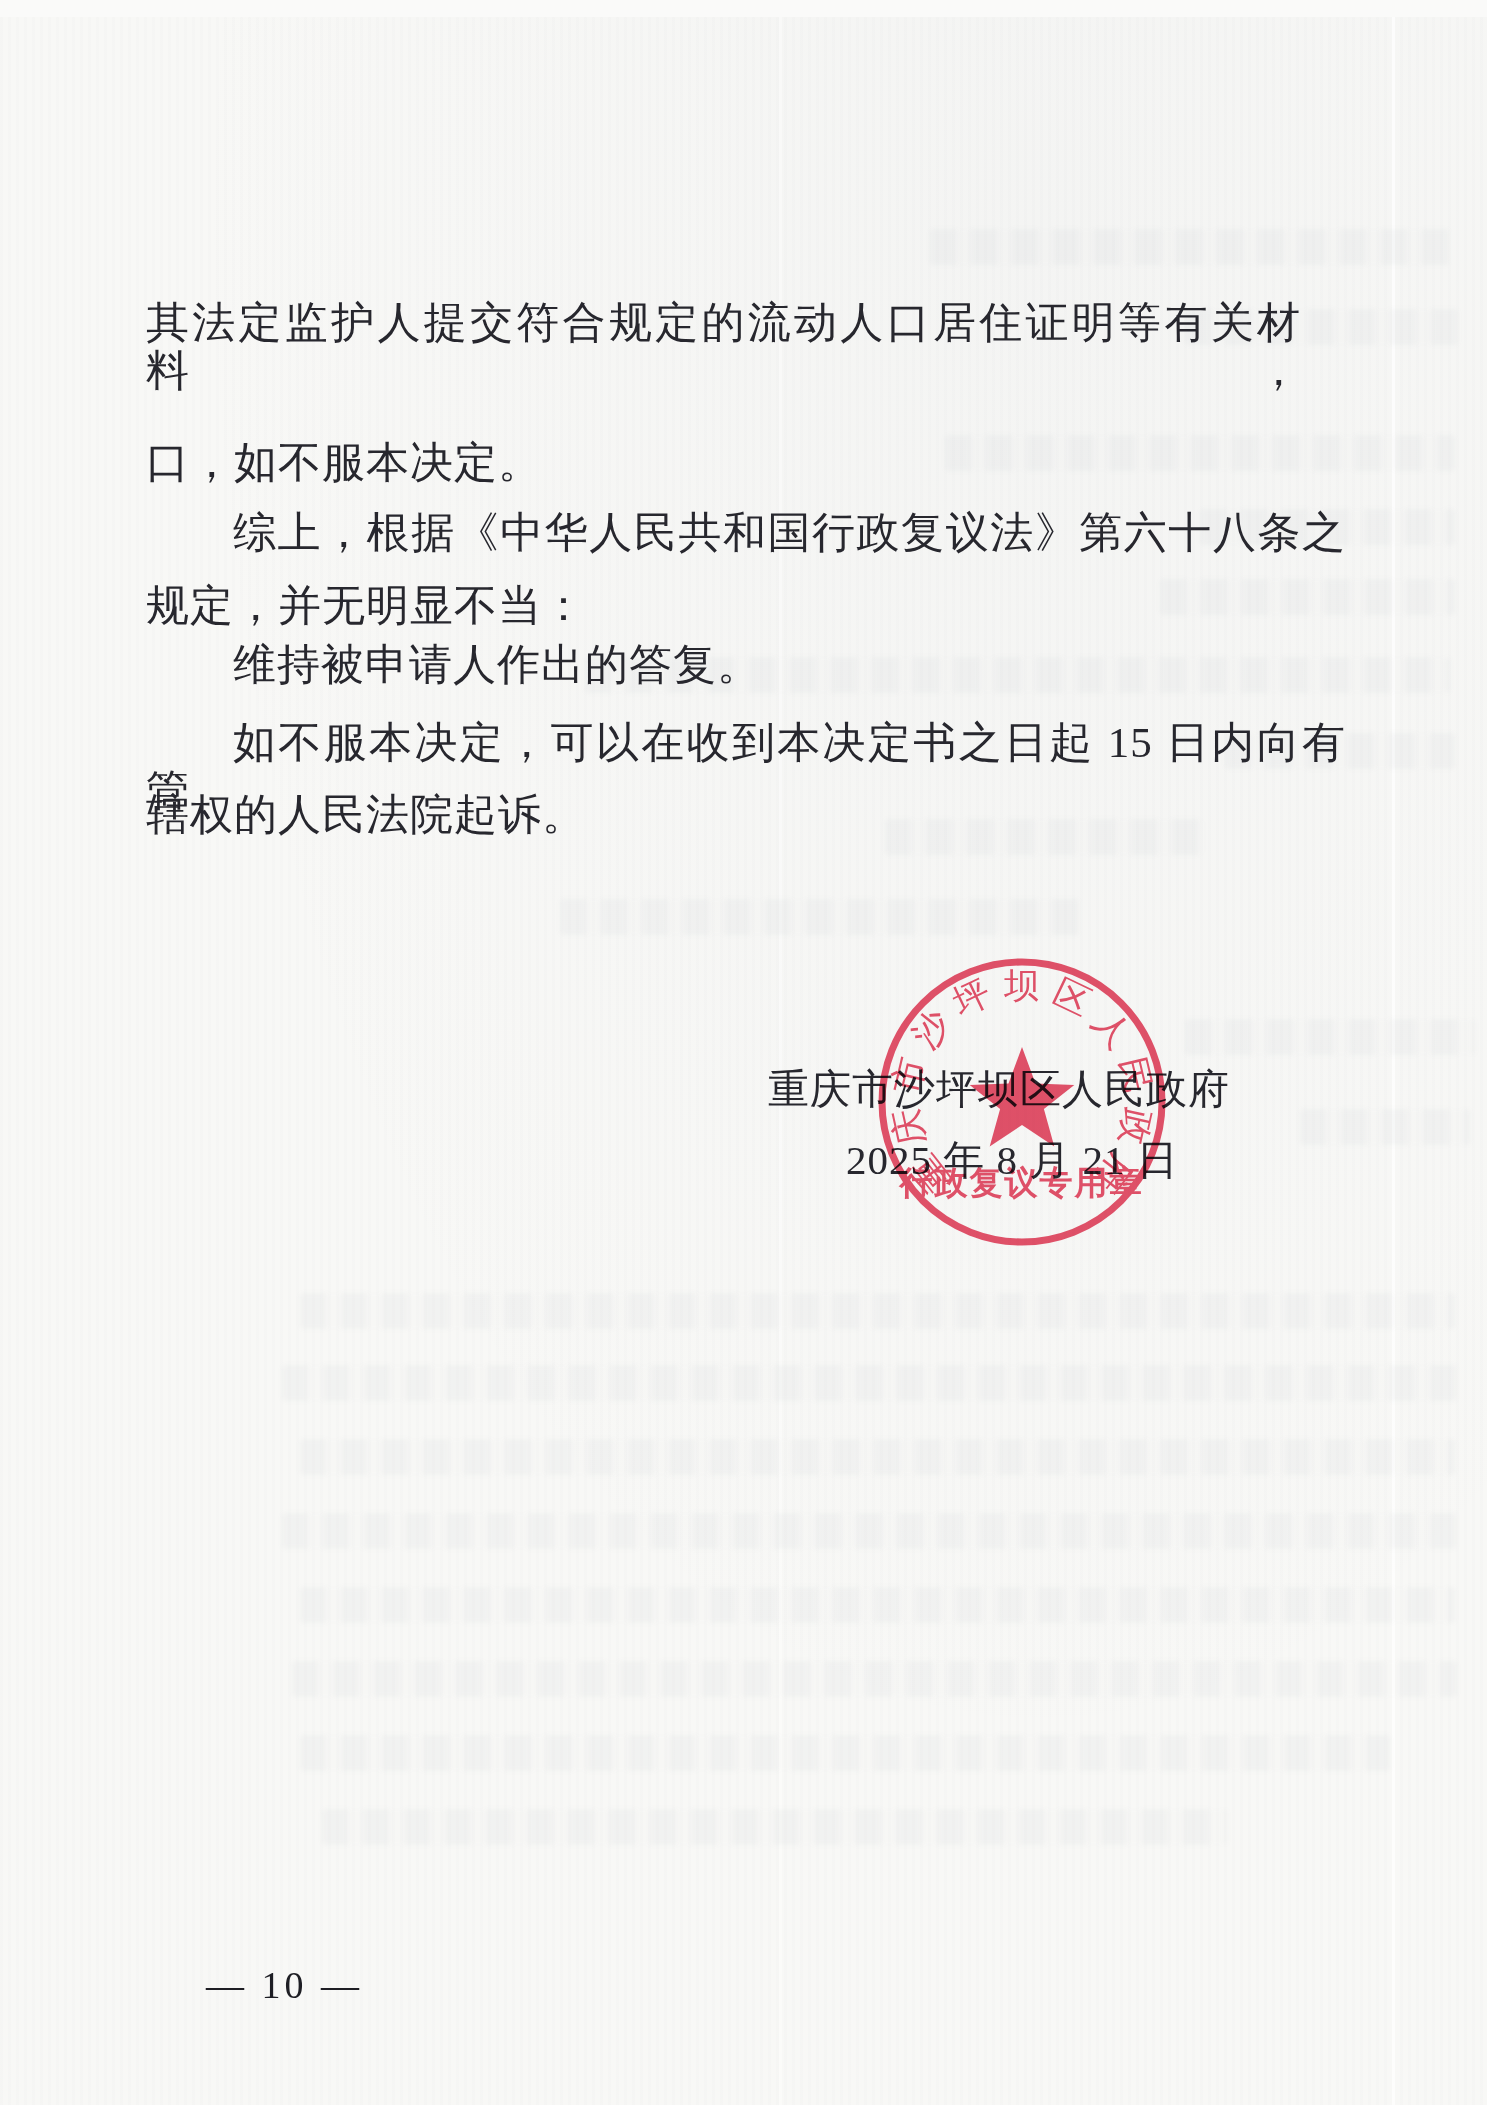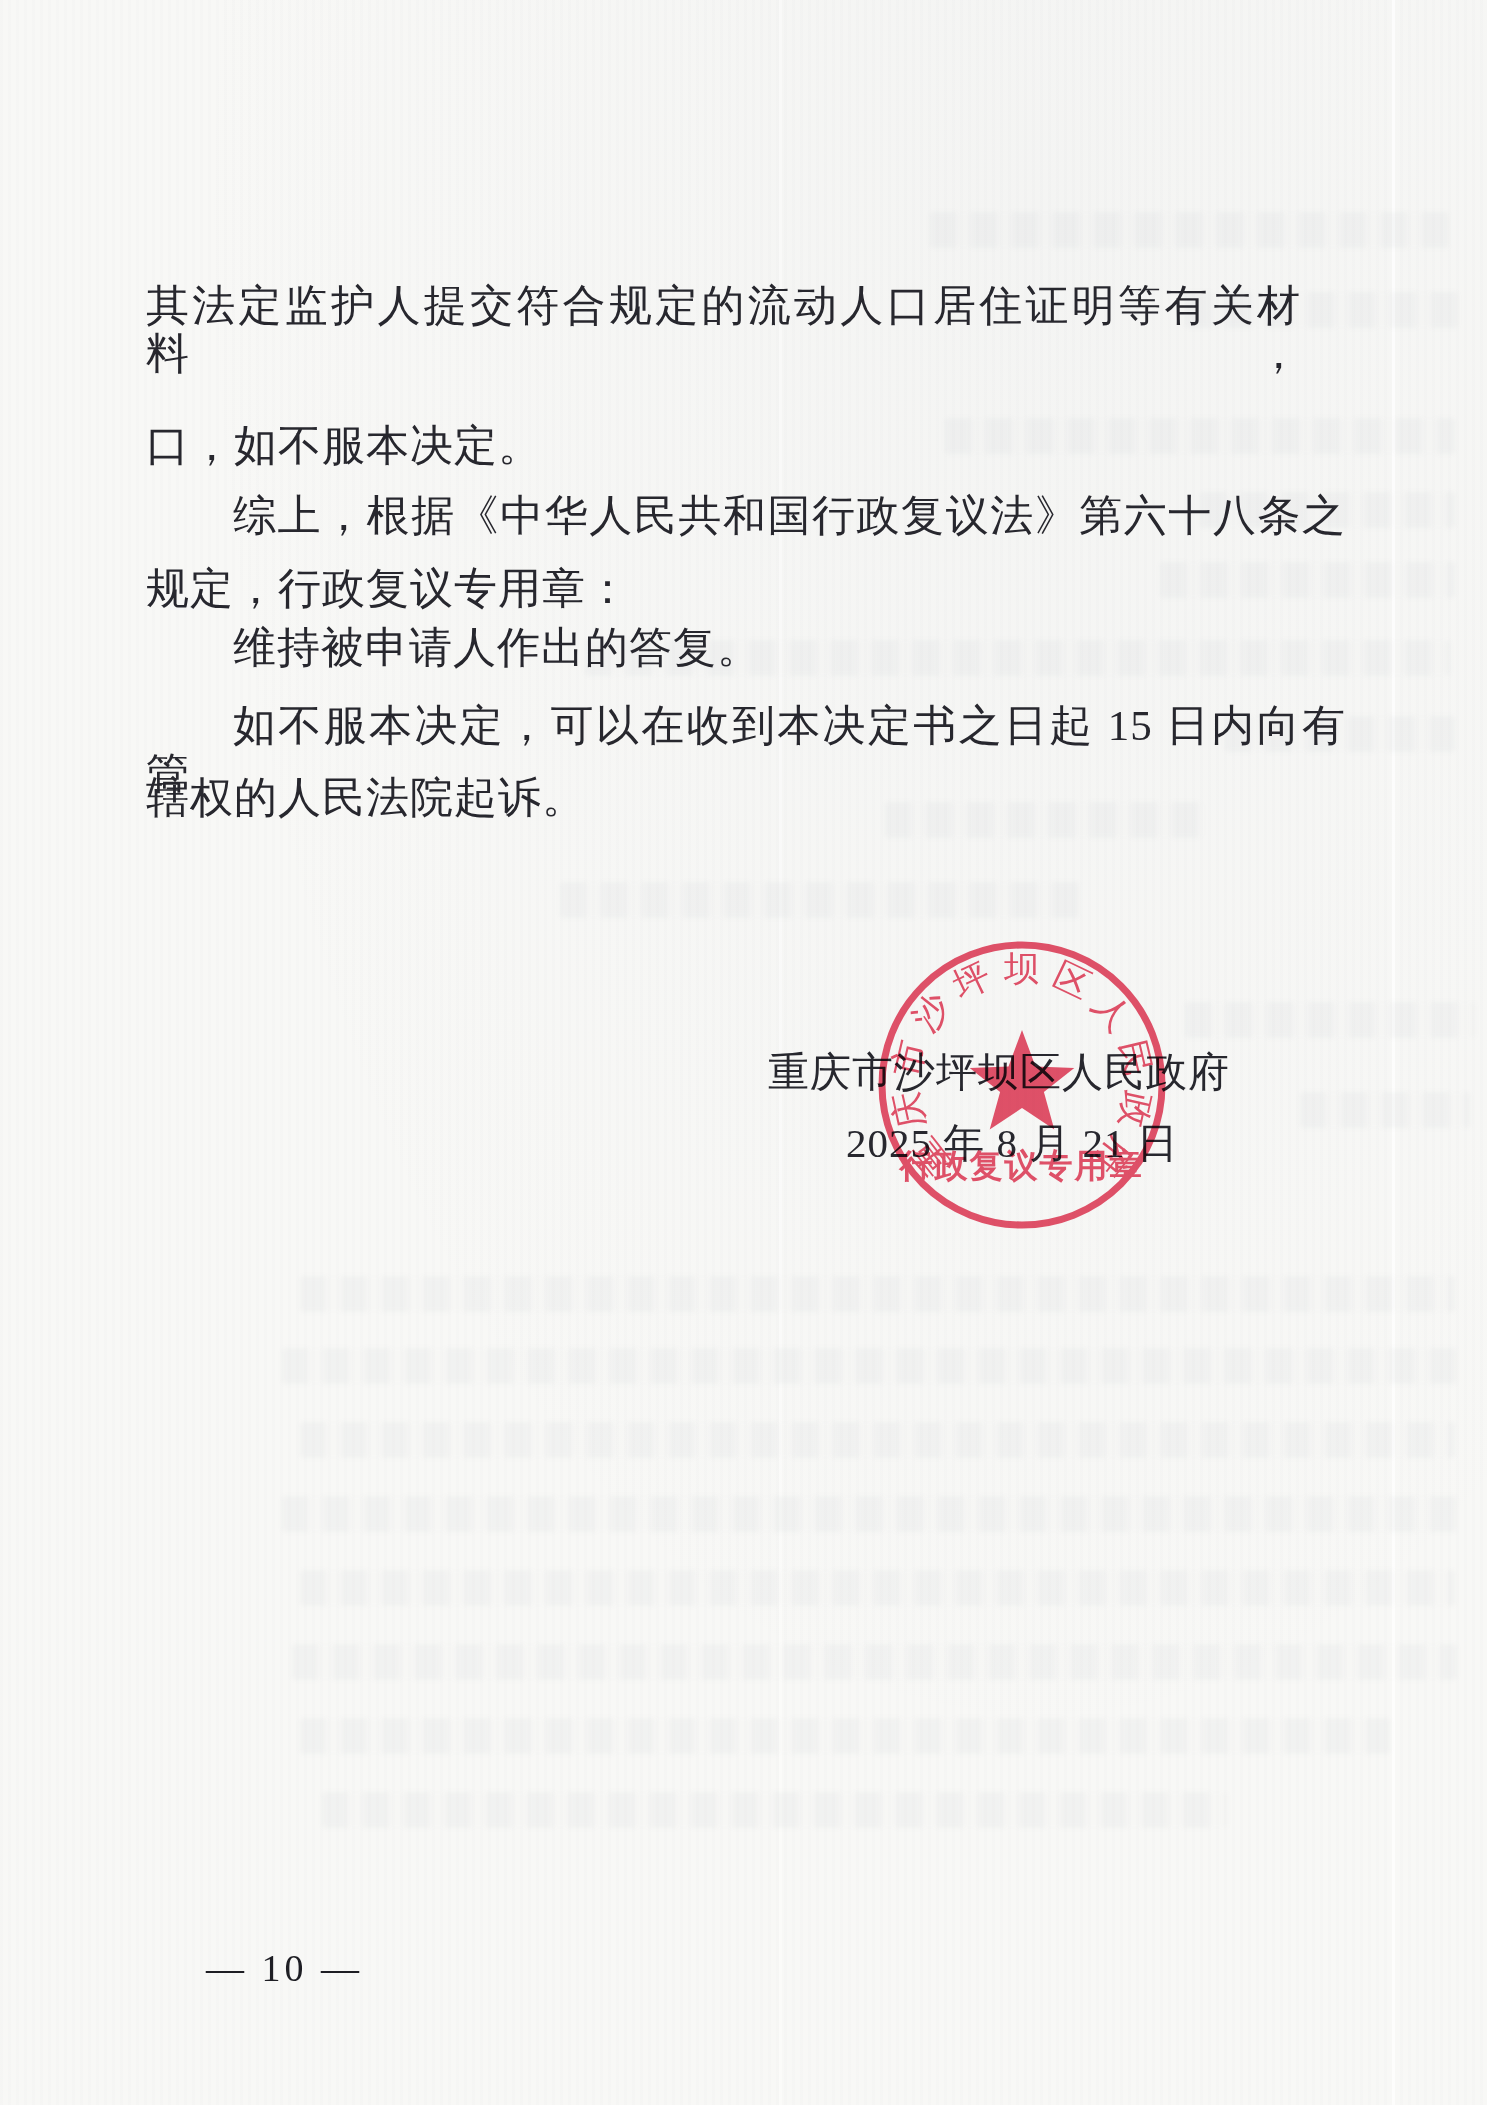--- a/index.html
+++ b/index.html
@@ -7,20 +7,21 @@
     width:1487px;height:2105px;position:relative;overflow:hidden;
     font-family:"Liberation Serif", serif;
     background:#fafaf9;
   }
   .page{
     position:absolute;inset:0;
     background:
       radial-gradient(ellipse at 70% 10%, rgba(120,130,150,0.03), transparent 60%),
       repeating-linear-gradient(90deg, rgba(90,100,120,0.015) 0 3px, rgba(255,255,255,0) 3px 8px),
       #f8f8f6;
+    margin-top: 17px;
   }
   
   .fold{position:absolute;top:0;bottom:0;width:3px;background:rgba(255,255,255,0.75);}
   
   .ghost{
     position:absolute;height:36px;border-radius:4px;
     background:repeating-linear-gradient(90deg, rgba(125,135,150,0.10) 0 26px, rgba(125,135,150,0.015) 26px 41px);
     filter:blur(2.5px);opacity:.5;
   }
   
@@ -73,21 +74,21 @@
   <div class="ghost" style="top:1422px;left:300px;width:1155px;"></div>
   <div class="ghost" style="top:1496px;left:282px;width:1175px;"></div>
   <div class="ghost" style="top:1570px;left:300px;width:1155px;"></div>
   <div class="ghost" style="top:1644px;left:292px;width:1165px;"></div>
   <div class="ghost" style="top:1718px;left:300px;width:1090px;"></div>
   <div class="ghost" style="top:1792px;left:322px;width:905px;"></div>
 
   <div class="line just" style="top:282px;width:1155px;">其法定监护人提交符合规定的流动人口居住证明等有关材料，</div>
   <div class="line" style="top:422px;">口，如不服本决定。</div>
   <div class="line just ind" style="top:492px;">综上，根据《中华人民共和国行政复议法》第六十八条之</div>
-  <div class="line" style="top:565px;">规定，行政复议专用章：</div>
+  <div class="line" style="top:565px;">规定，并无明显不当：</div>
   <div class="line ind" style="top:624px;">维持被申请人作出的答复。</div>
   <div class="line just ind" style="top:702px;">如不服本决定，可以在收到本决定书之日起 15 日内向有管</div>
   <div class="line" style="top:774px;">辖权的人民法院起诉。</div>
 
   <div class="sig">重庆市沙坪坝区人民政府</div>
   <div class="date">2025 年 8 月 21 日</div>
 
   <div class="seal">
     <svg id="seal-svg" width="300" height="300" viewBox="-150 -150 300 300">
       <circle cx="0" cy="0" r="140" fill="none" stroke-width="7" stroke="#e5405c"></circle>

